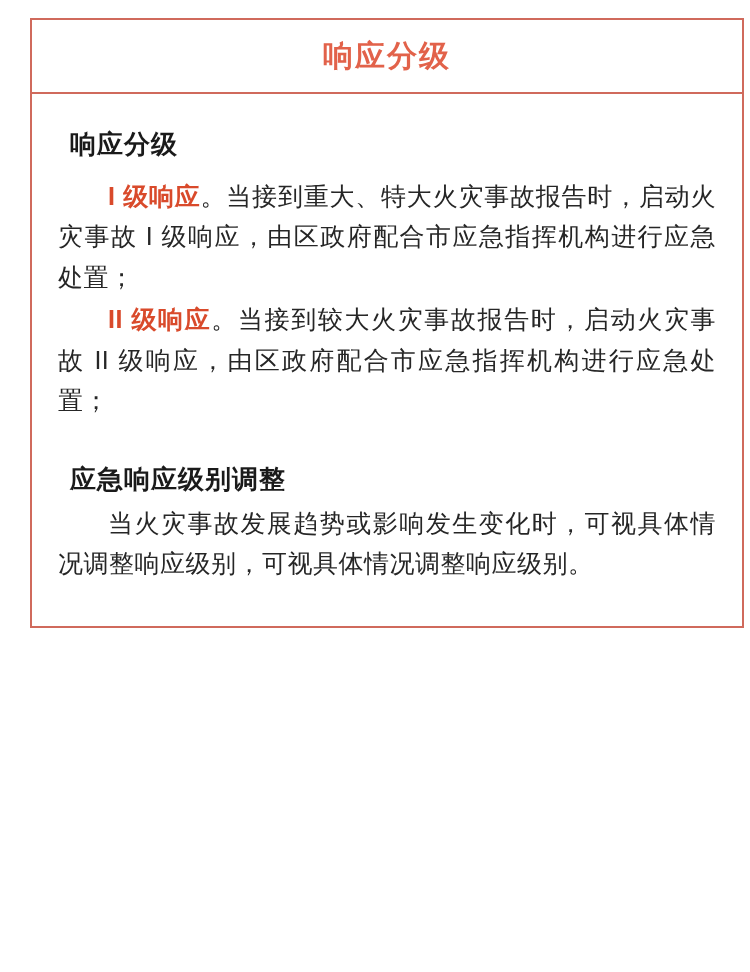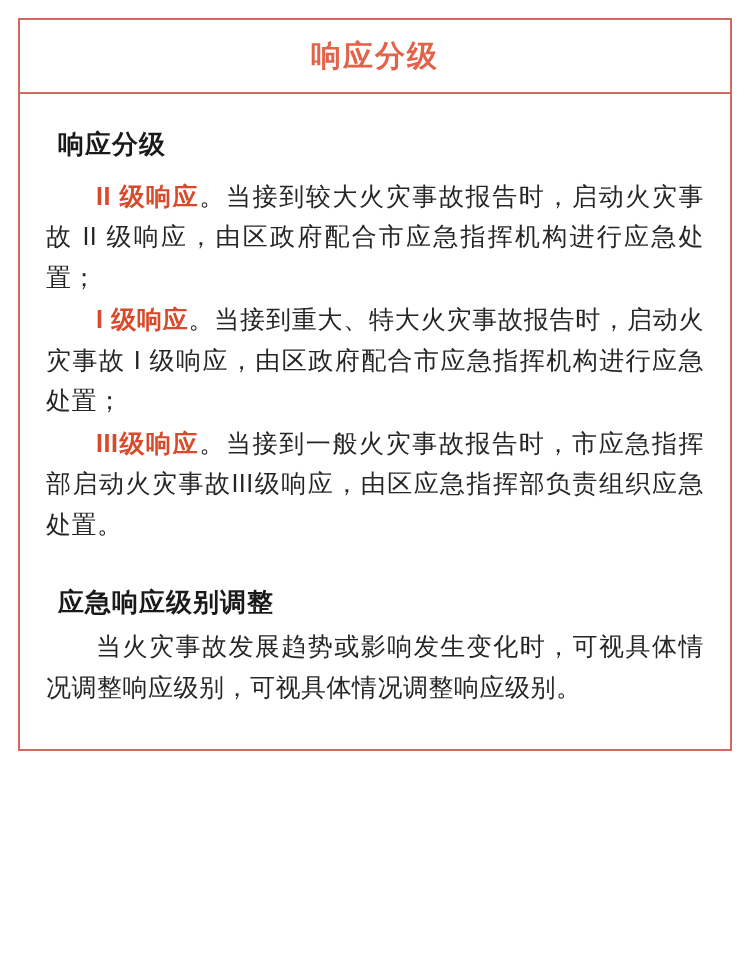--- a/index.html
+++ b/index.html
@@ -11,21 +11,21 @@
     height: 972px;
     background: #ffffff;
     font-family: "Liberation Sans", sans-serif;
     -webkit-font-smoothing: antialiased;
   }
   .page {
     position: relative;
     width: 750px;
     height: 972px;
     box-sizing: border-box;
-    padding: 18px 18px 0 18px;
+    padding: 18px 18px 0 30px;
     background: #ffffff;
   }
   .card {
     position: relative;
     width: 714px;
     box-sizing: border-box;
     border: 2px solid #d06a5c;
     background: #ffffff;
   }
   .card-header {
@@ -82,30 +82,27 @@
 
     <div class="card-header">
       <div class="card-title">响应分级</div>
     </div>
 
     <div class="card-body">
 
       <div class="section-heading">响应分级</div>
 
       <p class="para">
-        <span class="lvl">II 级响应</span><span>。当接到较大火灾事故报告时，启动火灾事故 II 级响应，由区政府配合市应急指挥机构进行应急处置；</span>
-      </p>
-
-      <p class="para">
         <span class="lvl">I 级响应</span><span>。当接到重大、特大火灾事故报告时，启动火灾事故 I 级响应，由区政府配合市应急指挥机构进行应急处置；</span>
       </p>
 
       <p class="para">
-        <span class="lvl">III级响应</span><span>。当接到一般火灾事故报告时，市应急指挥部启动火灾事故III级响应，由区应急指挥部负责组织应急处置。</span>
+        <span class="lvl">II 级响应</span><span>。当接到较大火灾事故报告时，启动火灾事故 II 级响应，由区政府配合市应急指挥机构进行应急处置；</span>
       </p>
+
 
       <div class="section-heading second">应急响应级别调整</div>
 
       <p class="para">
         <span>当火灾事故发展趋势或影响发生变化时，可视具体情况调整响应级别，可视具体情况调整响应级别。</span>
       </p>
 
     </div>
   </div>
 </div>

